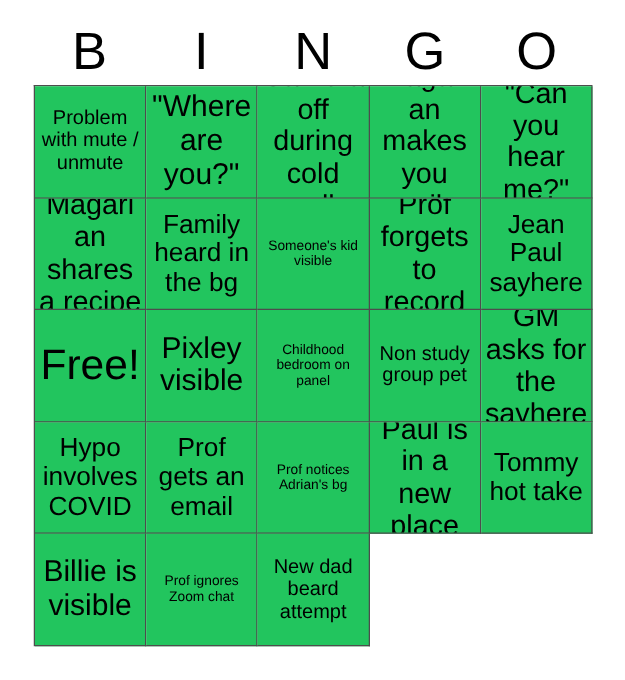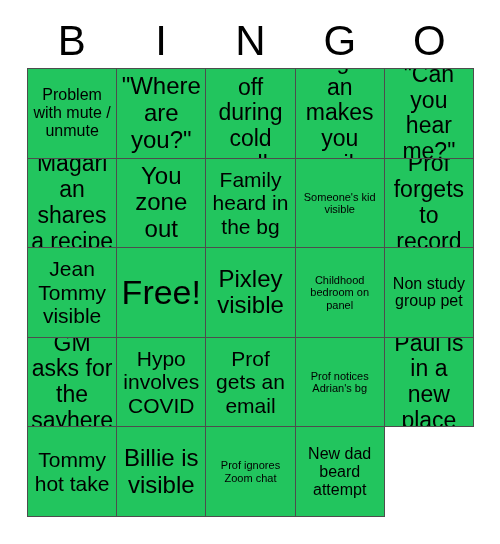--- a/index.html
+++ b/index.html
@@ -114,34 +114,31 @@
       </div>
       <div class="cell fs-md">
         <span class="cell-text">Magarian makes you smile</span>
       </div>
       <div class="cell fs-md">
         <span class="cell-text">"Can you hear me?"</span>
       </div>
       <div class="cell fs-md">
         <span class="cell-text">Magarian shares a recipe</span>
       </div>
-      <div class="cell fs-xl">
-        <span class="cell-text">You zone out</span>
-      </div>
       <div class="cell fs-lg">
         <span class="cell-text">Family heard in the bg</span>
       </div>
       <div class="cell fs-xs">
         <span class="cell-text">Someone's kid visible</span>
       </div>
       <div class="cell fs-md">
         <span class="cell-text">Prof forgets to record</span>
       </div>
       <div class="cell fs-lg">
-        <span class="cell-text">Jean Tommy visible</span>
+        <span class="cell-text">Jean Paul sayhere</span>
       </div>
       <div class="cell fs-xxl">
         <span class="cell-text">Free!</span>
       </div>
       <div class="cell fs-xl">
         <span class="cell-text">Pixley visible</span>
       </div>
       <div class="cell fs-xs">
         <span class="cell-text">Childhood bedroom on panel</span>
       </div>

